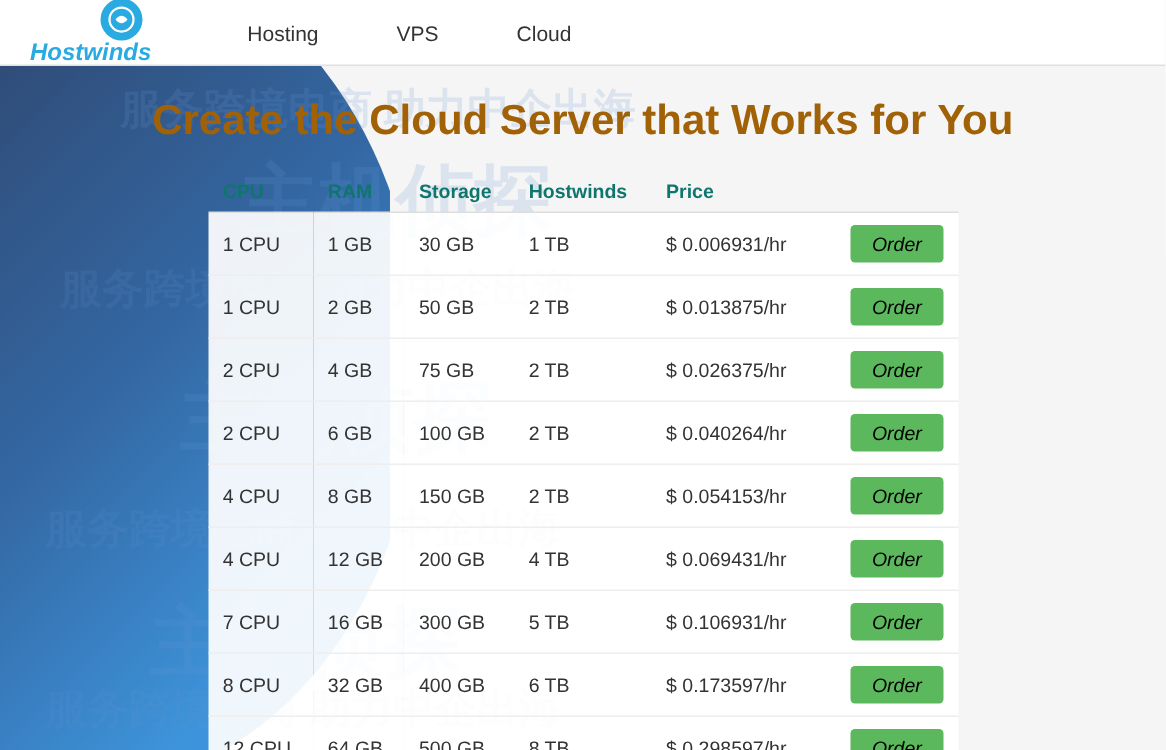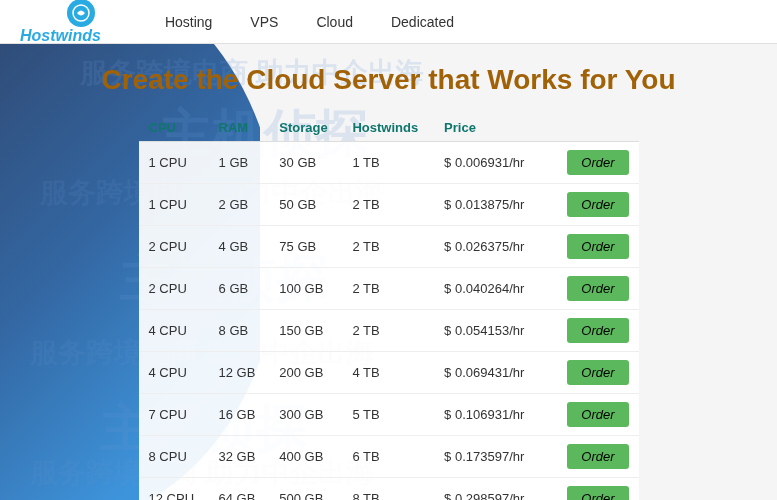--- a/index.html
+++ b/index.html
@@ -44,21 +44,21 @@
       margin-right: 6px;
     }
     .logo-text {
       color: #29abe2;
       font-size: 16px;
       font-weight: bold;
       font-style: italic;
     }
     .nav-links {
       display: flex;
-      gap: 2px;
+      gap: 16px;
       list-style: none;
     }
     .nav-links li a {
       display: block;
       padding: 0 18px;
       height: 44px;
       line-height: 44px;
       color: #333;
       text-decoration: none;
       font-size: 14px;
@@ -172,23 +172,20 @@
   <ul class="nav-links">
     <li>
       <a href="#">Hosting</a>
     </li>
     <li>
       <a href="#">VPS</a>
     </li>
     <li>
       <a href="#">Cloud</a>
     </li>
-    <li>
-      <a href="#">Dedicated</a>
-    </li>
   </ul>
 </nav>
 
 <div class="hero-area">
 
   <div class="hero-left-blob"></div>
 
   <div class="watermark-container">
     <div style="position:absolute; top:10px; left:80px; color:rgba(100,150,210,0.18); font-size:28px; font-weight:bold; white-space:nowrap;">服务跨境电商 助力中企出海</div>
     <div style="position:absolute; top:55px; left:160px; color:rgba(100,150,210,0.18); font-size:52px; font-weight:bold; white-space:nowrap;">主机侦探</div>

